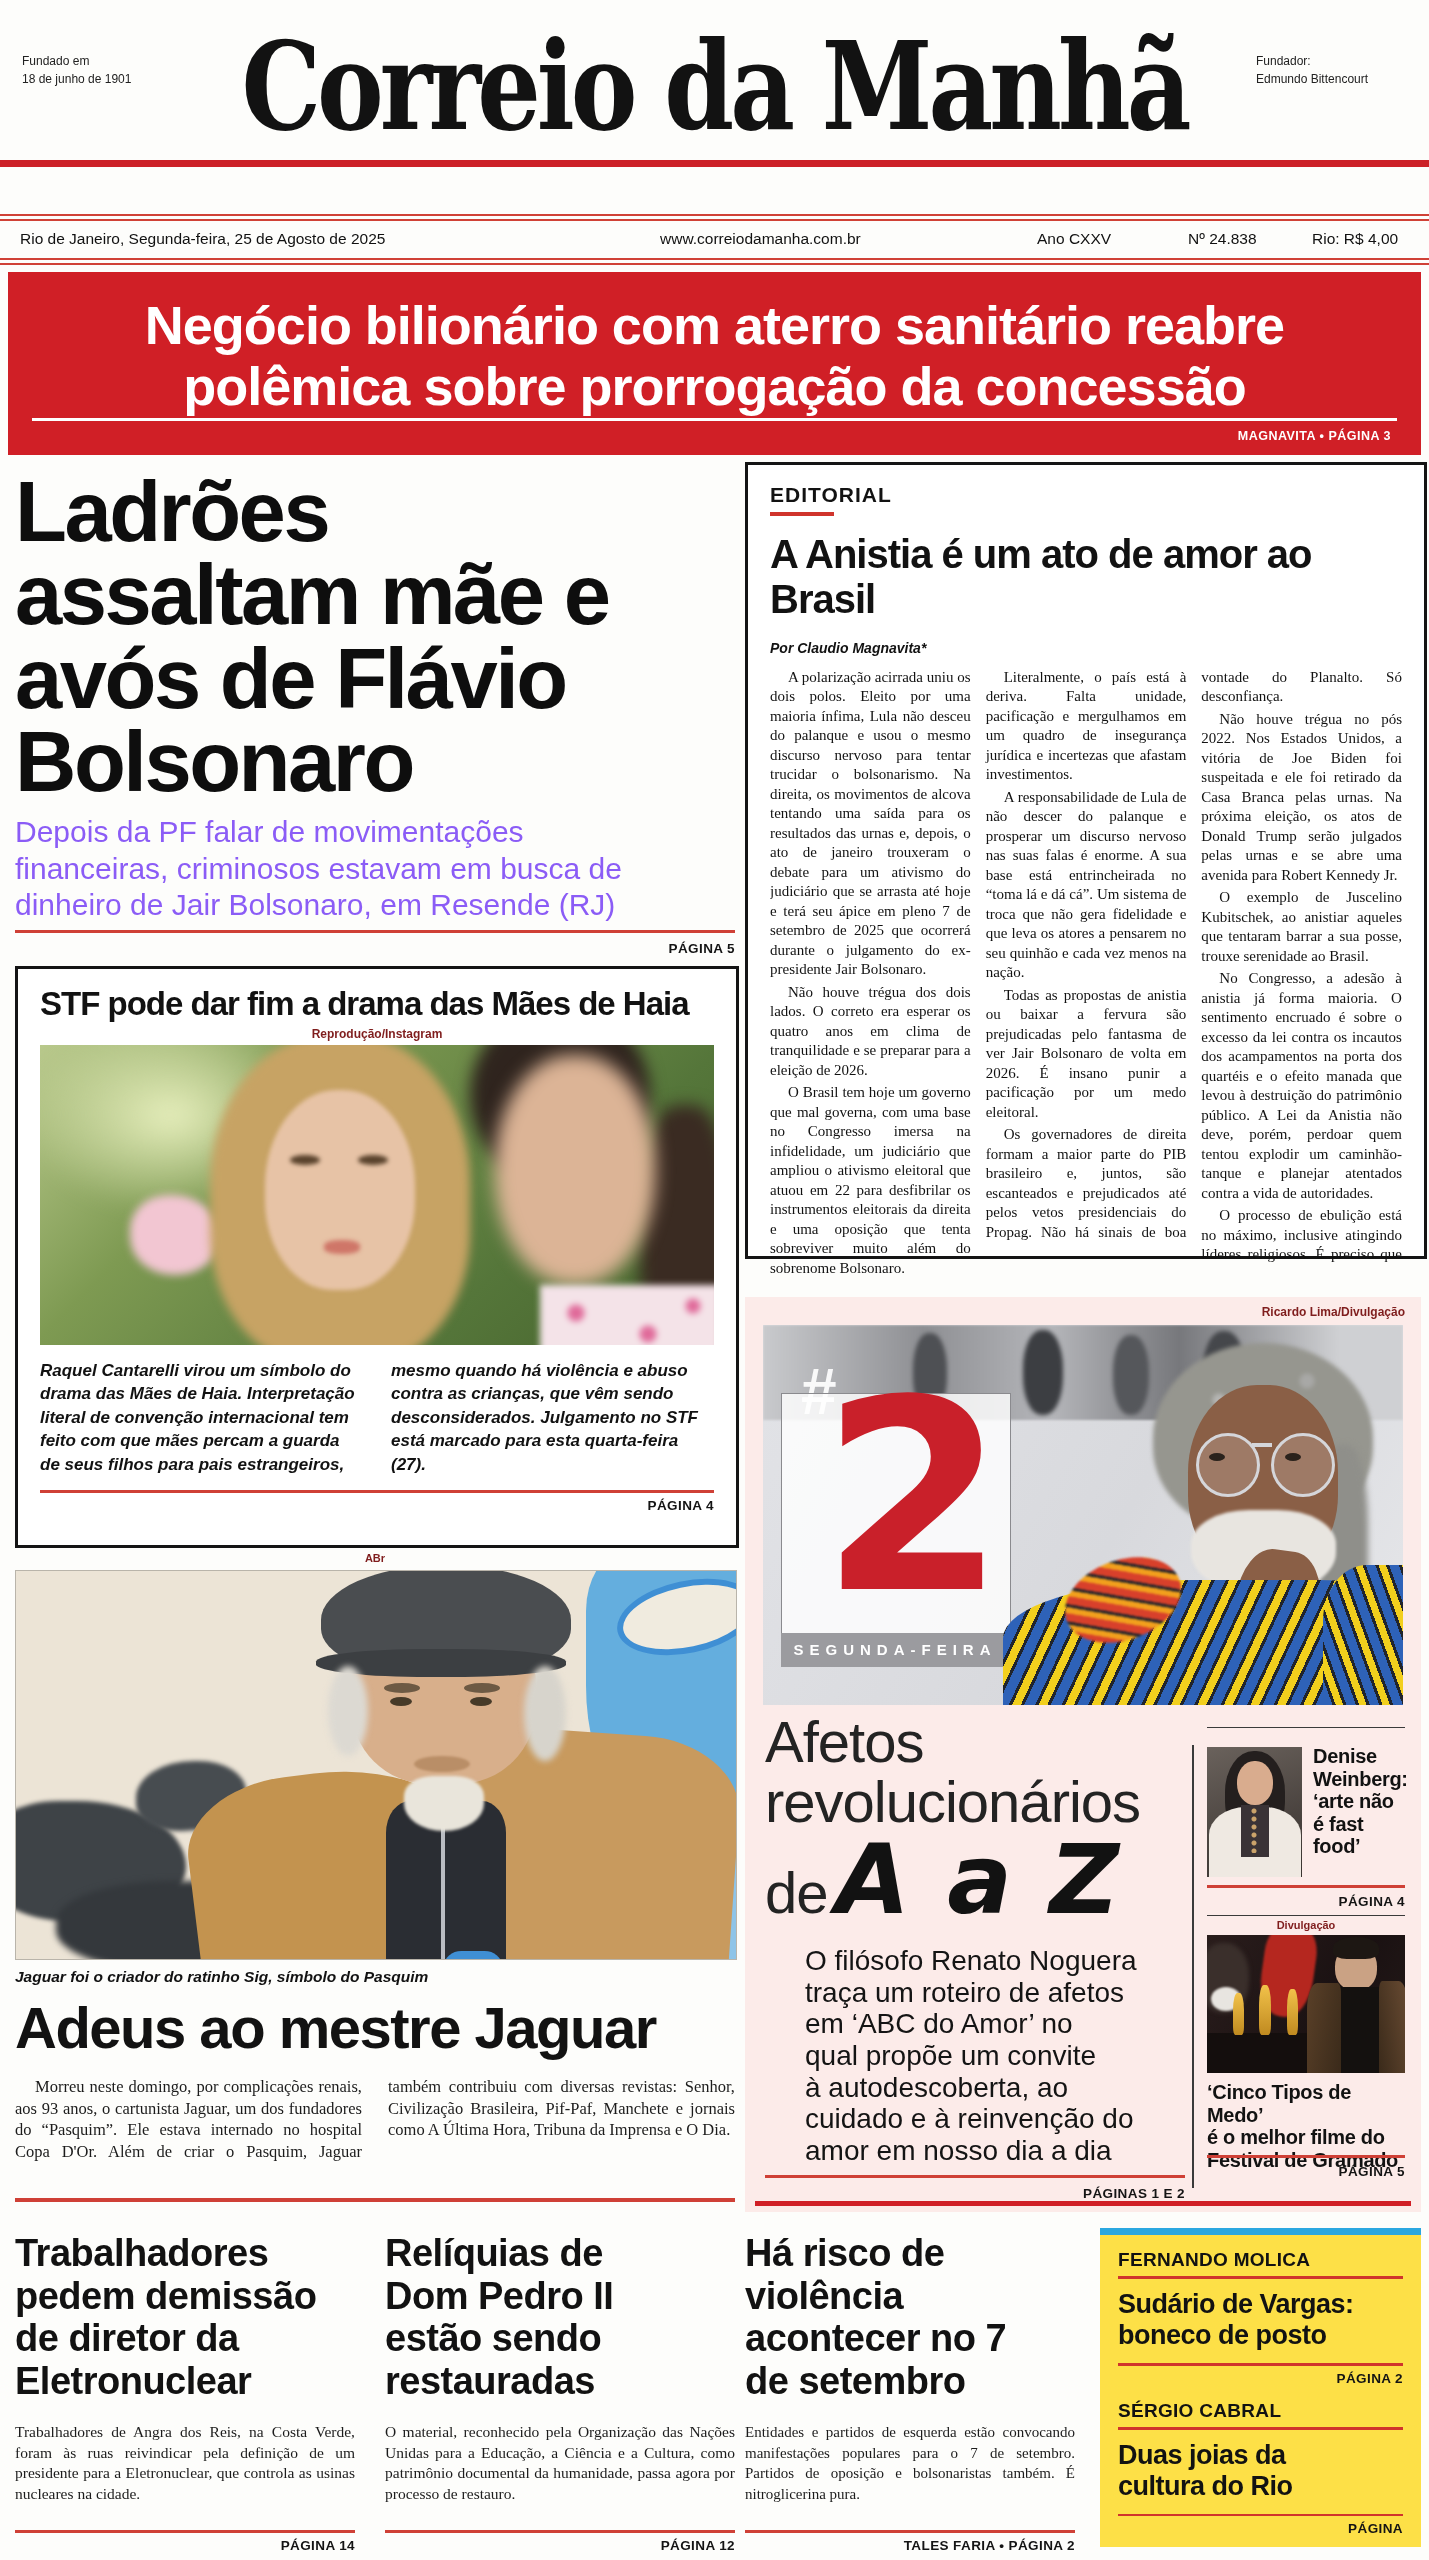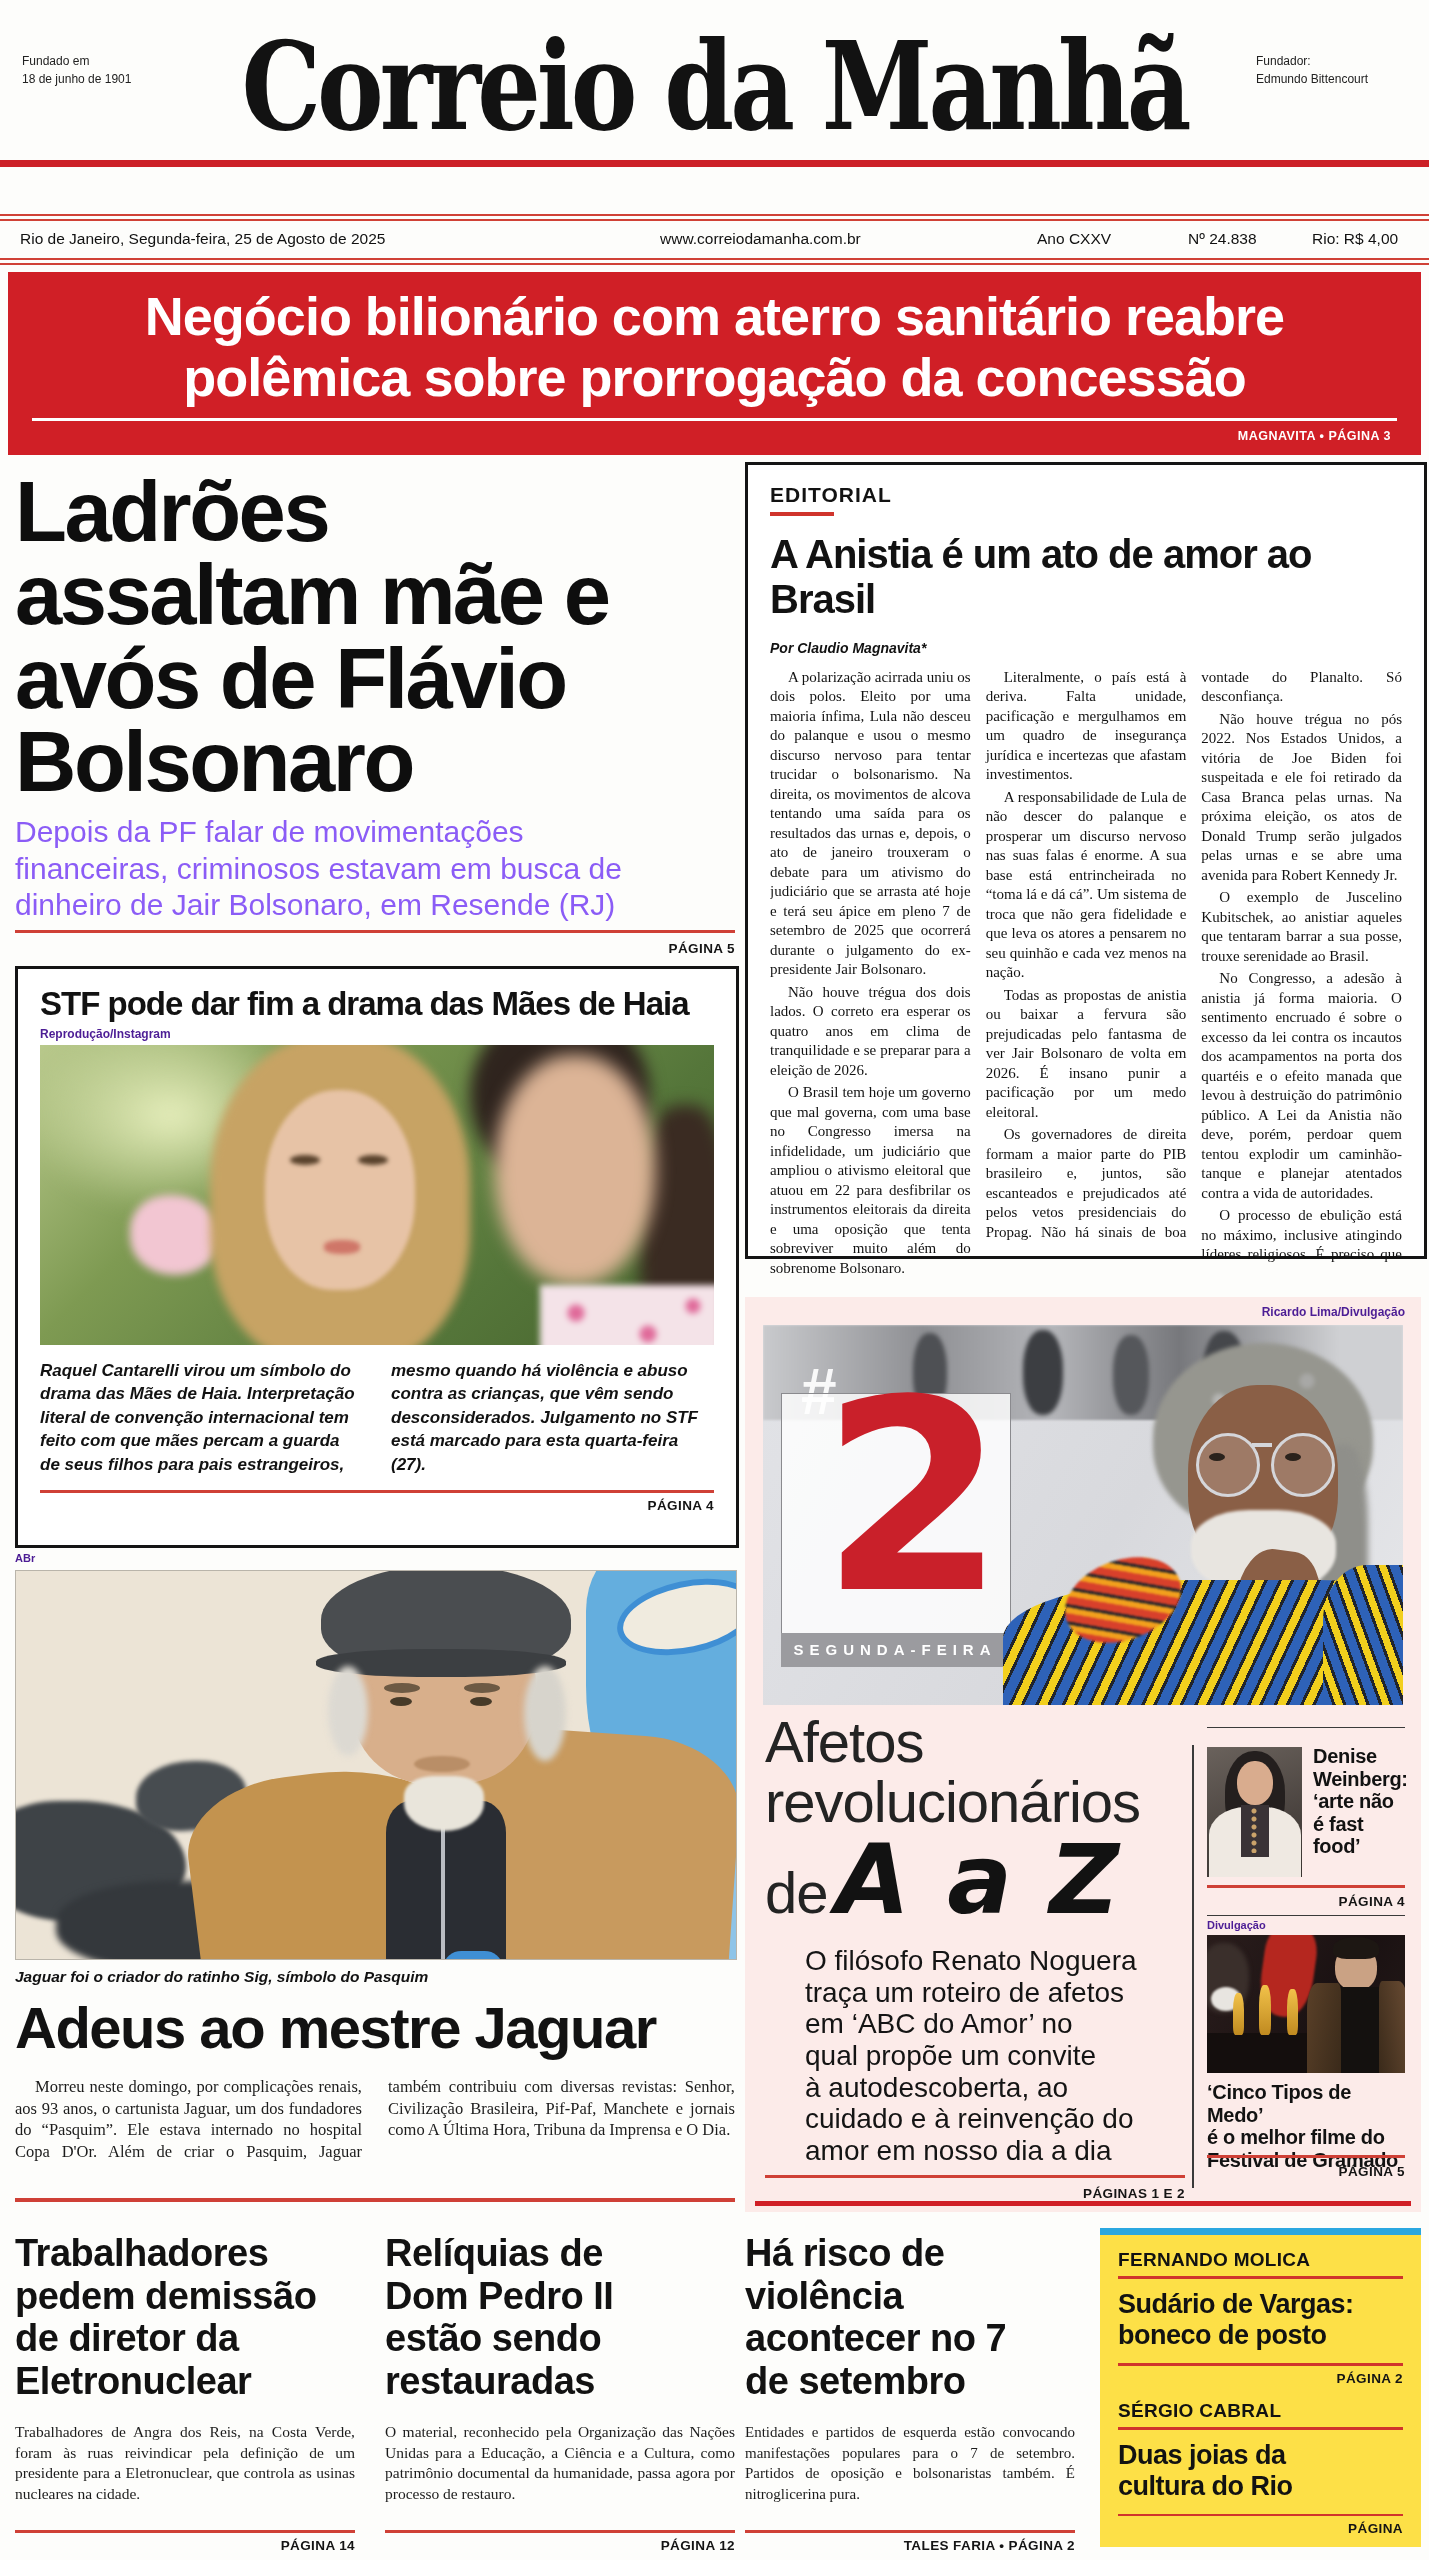--- a/index.html
+++ b/index.html
@@ -2,21 +2,21 @@
 <html><head>
 <meta charset="utf-8">
 <style>
   html,body{margin:0;padding:0;background:#888;}
   #page{position:relative;width:1429px;height:2560px;background:#fdfdfb;margin:0 auto;
         font-family:"Liberation Sans",sans-serif;color:#121212;overflow:hidden;}
   .a{position:absolute;}
   .pre{white-space:pre-line;}
   .rule{height:3px;background:#cf4036;}
   .pg{font:700 13.5px "Liberation Sans",sans-serif;text-align:right;letter-spacing:.4px;color:#141414;margin-top:5px;}
-  .credit{font:700 12px "Liberation Sans",sans-serif;color:#4c1d95;text-align:left;}
+  .credit{font:700 12px "Liberation Sans",sans-serif;color:#7f1d1d;text-align:center;}
   .serifbody{font-family:"Liberation Serif",serif;text-align:justify;color:#1c1c1c;}
   .box{border:3px solid #141414;background:#fff;}
   .scene{position:relative;overflow:hidden;}
   .scene div{position:absolute;}
   
   .mast-title{font-family:"DejaVu Serif",serif;font-weight:700;font-size:100px;letter-spacing:-4px;
               transform:scaleY(1.22);transform-origin:top;white-space:nowrap;text-align:center;width:100%;}
   .smallinfo{font:400 12px/1.5 "Liberation Sans",sans-serif;color:#222;}
   .edition{font:700 27px "Liberation Sans",sans-serif;letter-spacing:10px;text-align:center;width:100%;}
   .dateitem{font:400 15.5px "Liberation Sans",sans-serif;color:#111;}
@@ -60,21 +60,21 @@
 
   <div class="a dateitem" style="left:20px;top:230px;">Rio de Janeiro, Segunda-feira, 25 de Agosto de 2025</div>
   <div class="a dateitem" style="left:660px;top:230px;">www.correiodamanha.com.br</div>
   <div class="a dateitem" style="left:1037px;top:230px;">Ano CXXV</div>
   <div class="a dateitem" style="left:1188px;top:230px;">Nº 24.838</div>
   <div class="a dateitem" style="left:1312px;top:230px;">Rio: R$ 4,00</div>
   <div class="a thinred" style="left:0;top:258px;width:1429px;"></div>
   <div class="a thinred" style="left:0;top:263px;width:1429px;"></div>
 
   <div class="a banner" style="left:8px;top:272px;width:1413px;height:183px;">
-    <div class="banner-h pre" style="padding-top:14px;">Negócio bilionário com aterro sanitário reabre
+    <div class="banner-h pre" style="padding-top:23px;">Negócio bilionário com aterro sanitário reabre
 polêmica sobre prorrogação da concessão</div>
     <div class="a" style="left:24px;right:24px;bottom:34px;height:3px;background:#fff;position:absolute;"></div>
     <div class="a" style="right:30px;bottom:12px;position:absolute;font:700 12.5px 'Liberation Sans',sans-serif;letter-spacing:.5px;">MAGNAVITA • PÁGINA 3</div>
   </div>
 
   <div class="a lead-h pre" style="left:15px;top:470px;width:722px;">Ladrões
 assaltam mãe e
 avós de Flávio
 Bolsonaro</div>
   <div class="a deck pre" style="left:15px;top:814px;width:722px;">Depois da PF falar de movimentações

